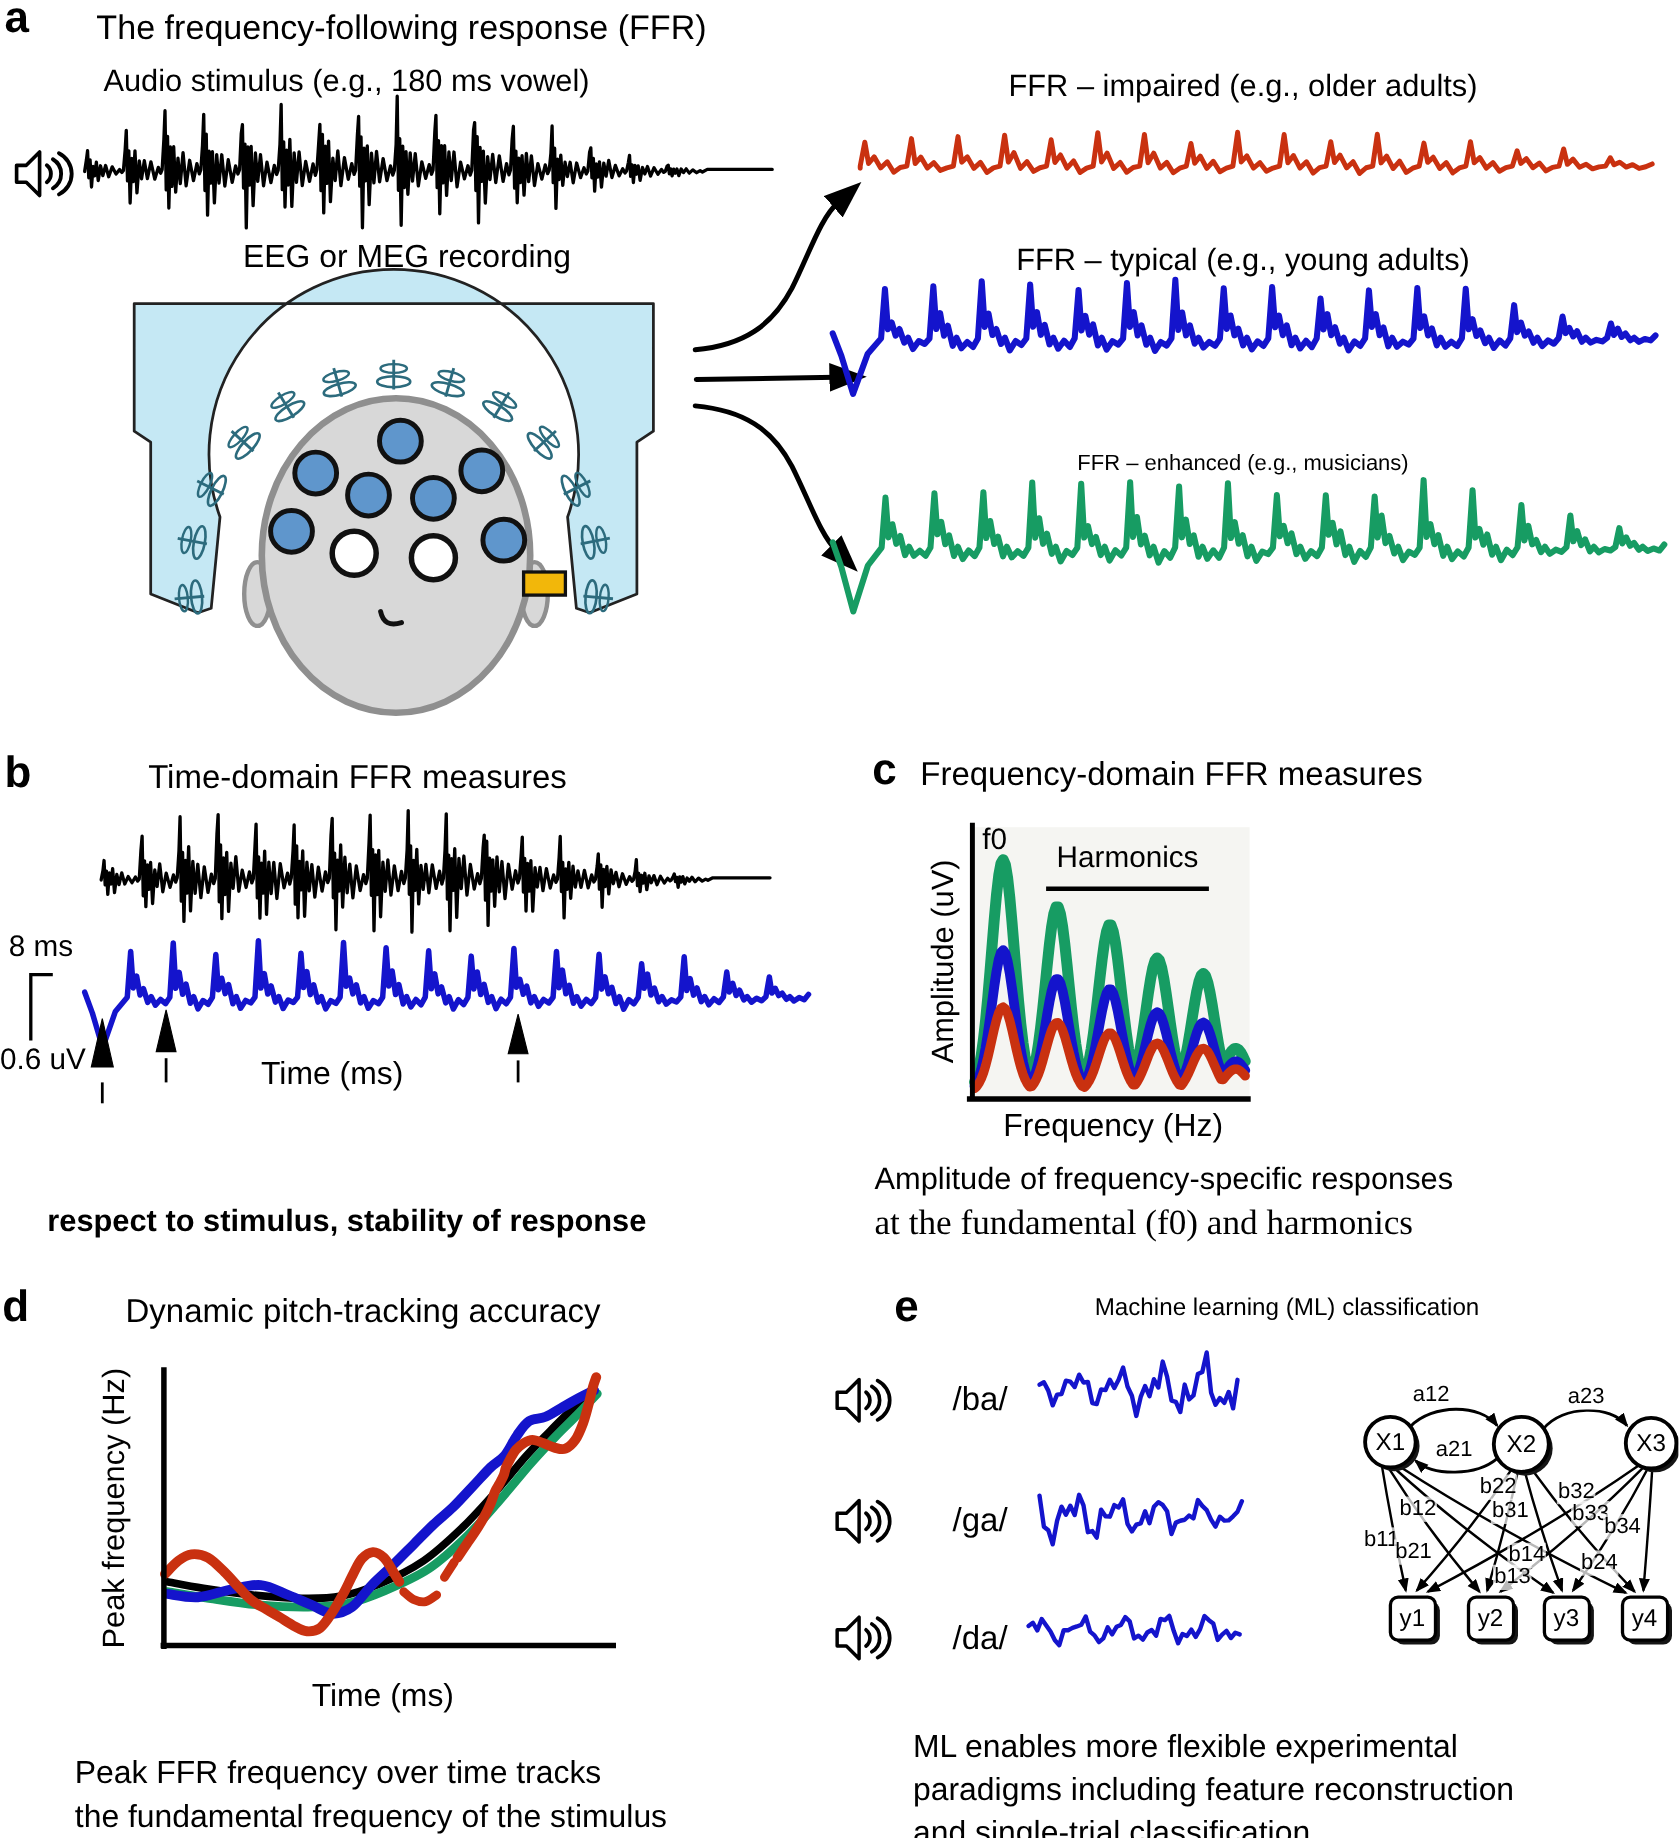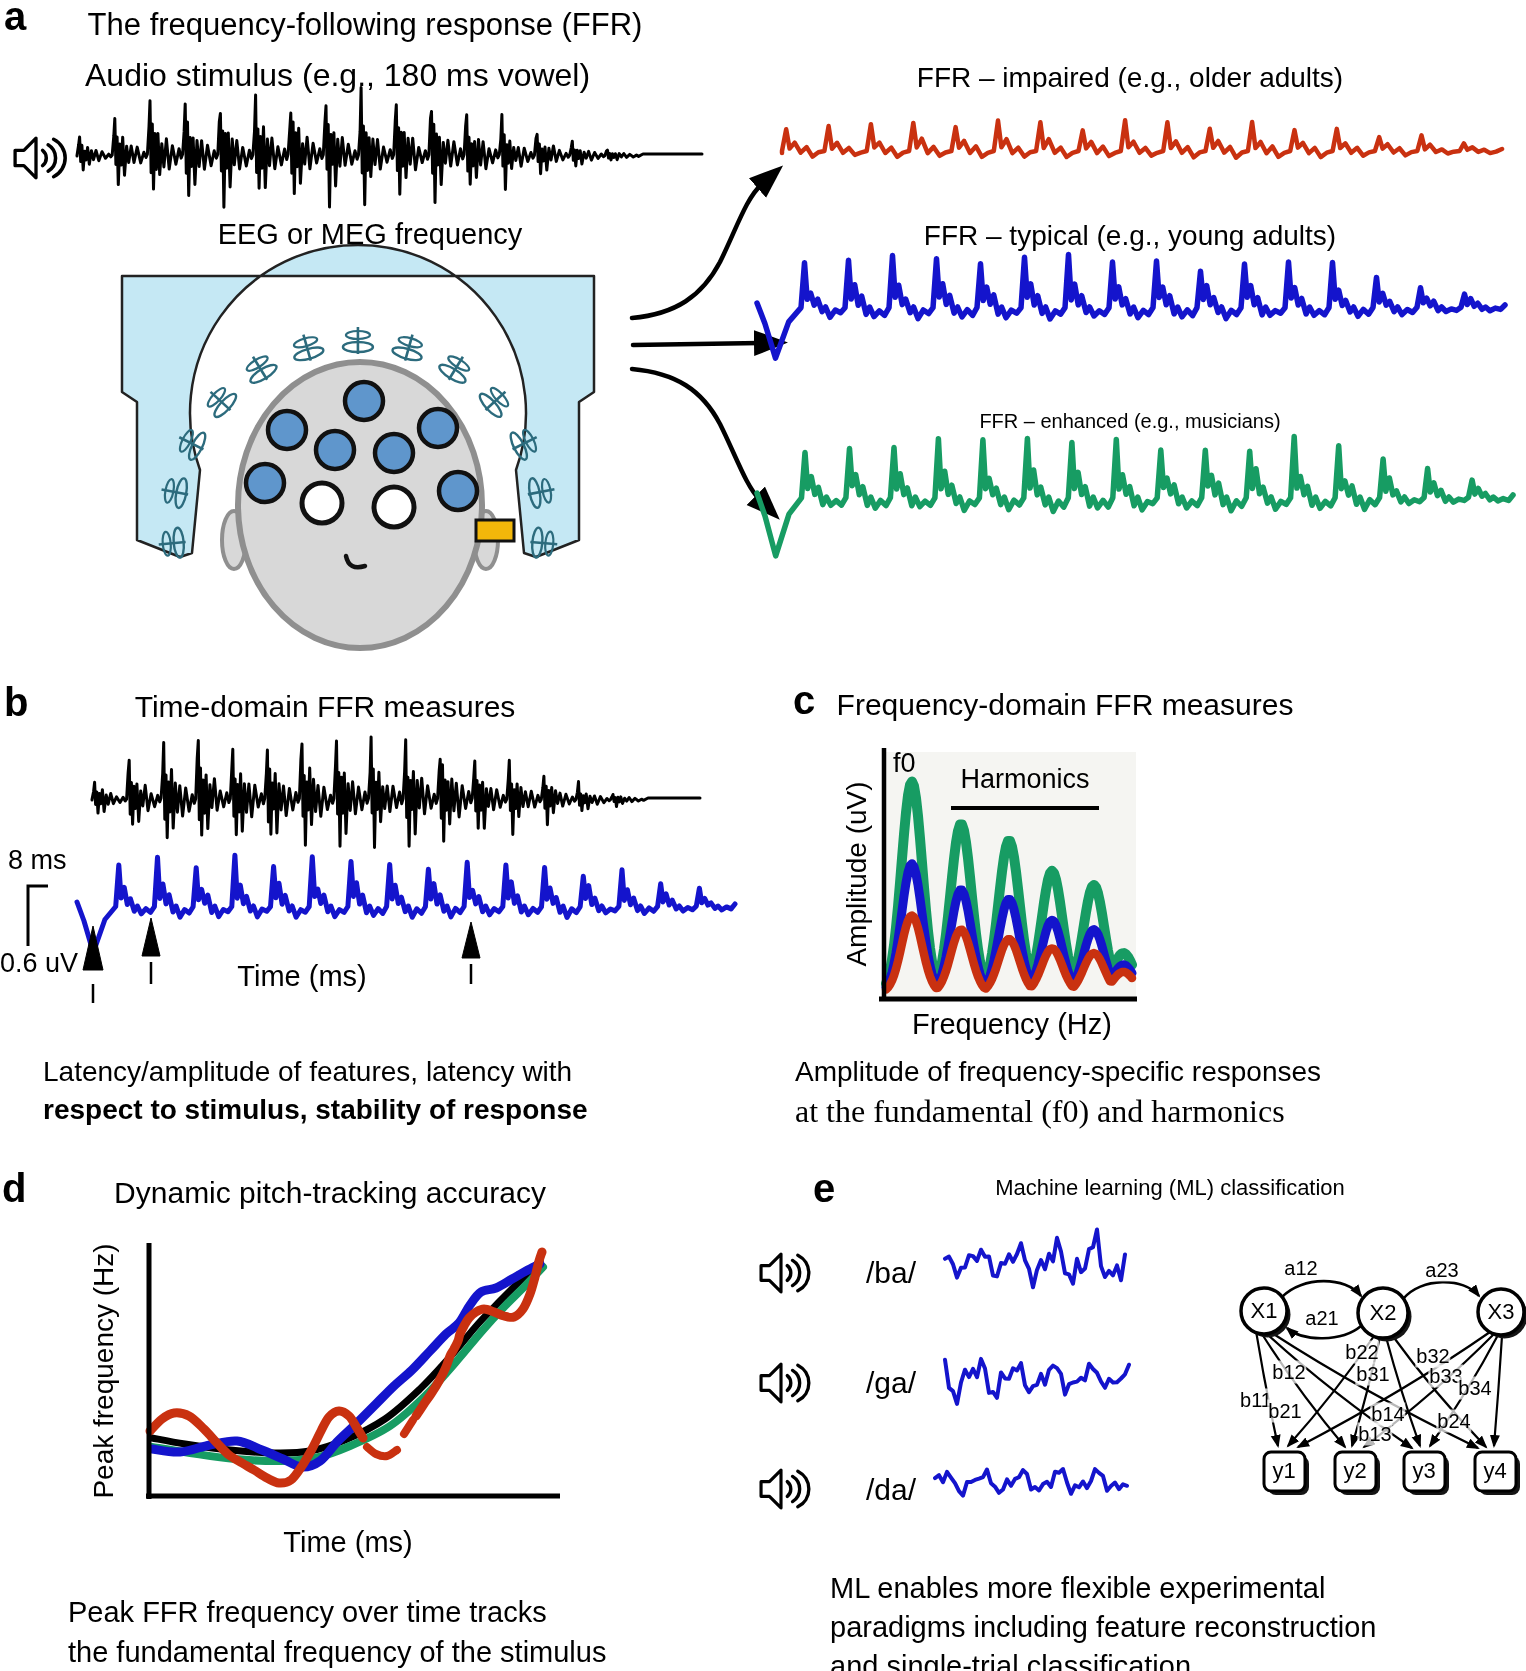--- a/index.html
+++ b/index.html
@@ -204,32 +204,31 @@
       </g>
     <g id="gSyl">
         <path d="M945.0,1258.8 L949.0,1256.6 L953.0,1264.2 L957.0,1277.6 L961.0,1267.8 L965.0,1267.4 L969.0,1255.2 L973.0,1256.1 L977.0,1260.9 L981.0,1249.7 L985.0,1256.8 L989.0,1256.4 L993.0,1275.5 L997.0,1276.4 L1001.0,1263.1 L1005.0,1263.7 L1009.0,1254.3 L1013.0,1261.8 L1017.0,1254.0 L1021.0,1243.2 L1025.0,1260.4 L1029.0,1268.9 L1033.0,1287.2 L1037.0,1269.9 L1041.0,1260.0 L1045.0,1269.3 L1049.0,1253.8 L1053.0,1261.4 L1057.0,1237.8 L1061.0,1251.5 L1065.0,1273.3 L1069.0,1274.4 L1073.0,1283.7 L1077.0,1258.7 L1081.0,1272.2 L1085.0,1268.6 L1089.0,1249.1 L1093.0,1247.2 L1097.0,1229.5 L1101.0,1266.1 L1105.0,1277.0 L1109.0,1270.9 L1113.0,1275.3 L1117.0,1265.4 L1121.0,1280.3 L1125.0,1254.4" fill="none" stroke="#1414cc" stroke-width="4" stroke-linejoin="round" stroke-linecap="round"></path>
         <path d="M945.0,1359.7 L949.0,1387.9 L953.0,1391.1 L957.0,1403.9 L961.0,1382.5 L965.0,1369.7 L969.0,1377.1 L973.0,1368.9 L977.0,1377.2 L981.0,1358.9 L985.0,1368.5 L989.0,1392.9 L993.0,1391.9 L997.0,1397.8 L1001.0,1372.4 L1005.0,1378.4 L1009.0,1378.8 L1013.0,1368.3 L1017.0,1370.5 L1021.0,1363.1 L1025.0,1385.3 L1029.0,1392.2 L1033.0,1386.1 L1037.0,1384.9 L1041.0,1373.9 L1045.0,1384.7 L1049.0,1369.8 L1053.0,1365.6 L1057.0,1368.1 L1061.0,1373.9 L1065.0,1394.6 L1069.0,1384.2 L1073.0,1382.5 L1077.0,1381.6 L1081.0,1377.7 L1085.0,1380.3 L1089.0,1363.7 L1093.0,1369.0 L1097.0,1372.8 L1101.0,1381.5 L1105.0,1387.8 L1109.0,1378.8 L1113.0,1382.4 L1117.0,1382.2 L1121.0,1378.5 L1125.0,1374.3 L1129.0,1364.7" fill="none" stroke="#1414cc" stroke-width="4" stroke-linejoin="round" stroke-linecap="round"></path>
         <path d="M935.0,1478.1 L939.0,1475.2 L943.0,1482.2 L947.0,1471.9 L951.0,1477.6 L955.0,1483.2 L959.0,1491.2 L963.0,1495.6 L967.0,1482.0 L971.0,1482.0 L975.0,1479.9 L979.0,1478.6 L983.0,1477.1 L987.0,1469.5 L991.0,1483.3 L995.0,1486.7 L999.0,1492.8 L1003.0,1489.4 L1007.0,1479.4 L1011.0,1485.8 L1015.0,1478.9 L1019.0,1477.2 L1023.0,1470.1 L1027.0,1474.0 L1031.0,1489.5 L1035.0,1487.0 L1039.0,1490.5 L1043.0,1484.1 L1047.0,1481.8 L1051.0,1487.0 L1055.0,1471.7 L1059.0,1472.8 L1063.0,1469.0 L1067.0,1482.5 L1071.0,1493.8 L1075.0,1485.4 L1079.0,1487.3 L1083.0,1481.5 L1087.0,1488.1 L1091.0,1481.0 L1095.0,1469.1 L1099.0,1472.9 L1103.0,1475.9 L1107.0,1490.8 L1111.0,1486.0 L1115.0,1482.6 L1119.0,1489.1 L1123.0,1484.3 L1127.0,1485.8" fill="none" stroke="#1414cc" stroke-width="4" stroke-linejoin="round" stroke-linecap="round"></path>
       </g>
   </svg>
 
   <div class="t panel-letter" style="left:4px;top:-4px;">a</div>
   <div class="t tc" style="left:55px;top:8px;width:620px;font-size:31px;">The frequency-following response (FFR)</div>
-  <div class="t tc" style="left:85px;top:58px;width:460px;font-size:32px;">Audio stimulus (e.g., 180 ms vowel)</div>
-  <div class="t tc" style="left:150px;top:218px;width:440px;font-size:29px;">EEG or MEG frequency</div>
+  <div class="t tc" style="left:85px;top:58px;width:460px;font-size:28px;">Audio stimulus (e.g., 180 ms vowel)</div>
+  <div class="t tc" style="left:150px;top:218px;width:440px;font-size:29px;">EEG or MEG recording</div>
   <div class="t tc" style="left:800px;top:62px;width:660px;font-size:28px;">FFR – impaired (e.g., older adults)</div>
   <div class="t tc" style="left:800px;top:220px;width:660px;font-size:28px;">FFR – typical (e.g., young adults)</div>
   <div class="t tc" style="left:800px;top:410px;width:660px;font-size:20px;">FFR – enhanced (e.g., musicians)</div>
 
   <div class="t panel-letter" style="left:4px;top:682px;">b</div>
   <div class="t tc" style="left:95px;top:690px;width:460px;font-size:30px;">Time-domain FFR measures</div>
   <div class="t" style="left:8px;top:845px;font-size:27px;">8 ms</div>
   <div class="t" style="left:0px;top:948px;font-size:27px;">0.6 uV</div>
   <div class="t tc" style="left:202px;top:960px;width:200px;font-size:29px;">Time (ms)</div>
-  <div class="t" style="left:43px;top:1056px;font-size:28px;">Latency/amplitude of features, latency with</div>
   <div class="t" style="left:43px;top:1094px;font-size:28px;font-weight:bold;">respect to stimulus, stability of response</div>
 
   <div class="t panel-letter" style="left:793px;top:680px;">c</div>
   <div class="t tc" style="left:830px;top:688px;width:470px;font-size:30px;">Frequency-domain FFR measures</div>
   <div class="t" style="left:893px;top:748px;font-size:27px;">f0</div>
   <div class="t tc" style="left:930px;top:764px;width:190px;font-size:27px;">Harmonics</div>
   <div class="vlab" style="left:857px;top:874px;font-size:28px;">Amplitude (uV)</div>
   <div class="t tc" style="left:882px;top:1008px;width:260px;font-size:29px;">Frequency (Hz)</div>
   <div class="t" style="left:795px;top:1056px;font-size:28px;">Amplitude of frequency-specific responses</div>
   <div class="t" style="left:795px;top:1094px;font-size:32px;font-family:Liberation Serif, serif;">at the fundamental (f0) and harmonics</div>

